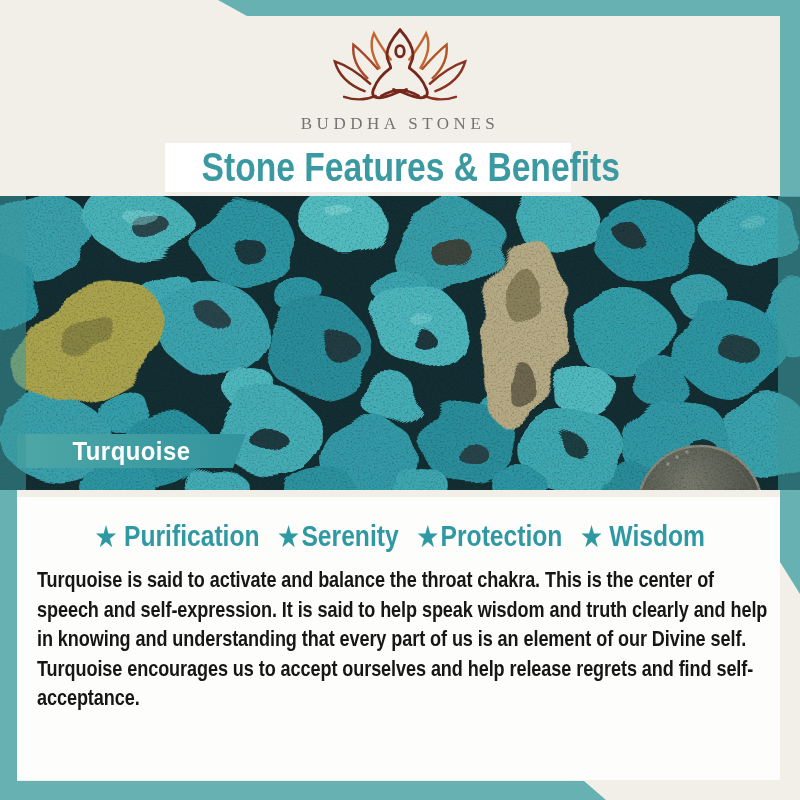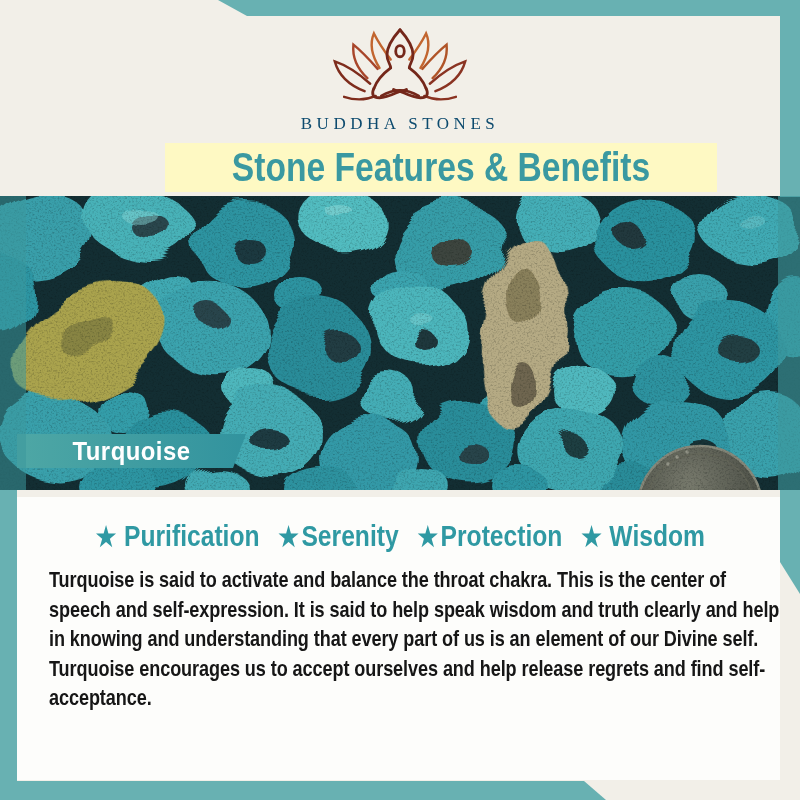--- a/index.html
+++ b/index.html
@@ -12,24 +12,24 @@
   .frame-right-upper{left:780px;top:0;width:20px;height:197px;}
   .frame-right-photo{left:778px;top:196px;width:22px;height:294px;background:rgba(61,151,157,.62);}
   .frame-right-lower{left:0;top:0;width:800px;height:800px;clip-path:polygon(780px 490px,800px 490px,800px 594px,780px 562px);}
   .frame-left-photo{left:0;top:196px;width:26px;height:294px;background:rgba(61,151,157,.55);}
   .frame-left-lower{left:0;top:490px;width:17px;height:310px;}
   .frame-bottom{left:0;top:0;width:800px;height:800px;clip-path:polygon(0 781px,584px 781px,606px 800px,0 800px);}
 
   
   .logo{position:absolute;left:320px;top:26px;width:160px;height:82px;}
   .brand-name{position:absolute;left:0;top:114px;width:800px;text-align:center;
-    font-family:"Liberation Serif",serif;font-size:17px;letter-spacing:4.5px;color:#0c4a6e;}
-
-  
-  .title-card{position:absolute;left:165px;top:143px;width:552px;height:49px;background:#fef9c3;}
+    font-family:"Liberation Serif",serif;font-size:17px;letter-spacing:4.5px;color:#737373;}
+
+  
+  .title-card{position:absolute;left:165px;top:143px;width:406px;height:49px;background:#ffffff;}
   .title-text{display:block;width:100%;text-align:center;line-height:49px;white-space:nowrap;
     font-size:41px;font-weight:bold;color:#3a99a1;transform:scaleX(.82);transform-origin:50% 50%;}
 
   
   .photo{position:absolute;left:0;top:196px;width:800px;height:294px;display:block;}
 
   
   .ribbon{position:absolute;left:17px;top:434px;width:229px;height:34px;
     background:linear-gradient(90deg,#4ea7a5,#32939e);
     clip-path:polygon(0 0,100% 0,calc(100% - 13px) 100%,0 100%);}
@@ -40,21 +40,21 @@
   .content-card{position:absolute;left:17px;top:497px;width:763px;height:283px;background:#fdfdfb;}
 
   .features-row{position:absolute;left:0;top:520px;width:800px;text-align:center;}
   .features-inner{display:inline-flex;align-items:baseline;transform:scaleX(.85);transform-origin:50% 50%;
     font-size:29px;font-weight:bold;color:#2f99a3;white-space:nowrap;}
   .feature-item{display:inline-flex;align-items:baseline;}
   .feature-item + .feature-item{margin-left:22px;}
   .feature-item .star{margin-right:9px;font-size:27px;}
   .feature-item.tight .star{margin-right:3px;}
 
-  .body-text{position:absolute;left:37px;top:566px;width:740px;margin-left:12px;}
+  .body-text{position:absolute;left:37px;top:566px;width:740px;}
   .body-text-inner{width:880px;transform:scaleX(.841);transform-origin:0 0;
     font-size:21.5px;font-weight:bold;line-height:29.5px;color:#161616;letter-spacing:-.1px;}
 </style>
 </head>
 <body>
 
 <div class="canvas">
 
   <svg class="logo" viewBox="0 0 160 88" aria-hidden="true">
     <g fill="none" stroke-linecap="round" stroke-width="2.6">

